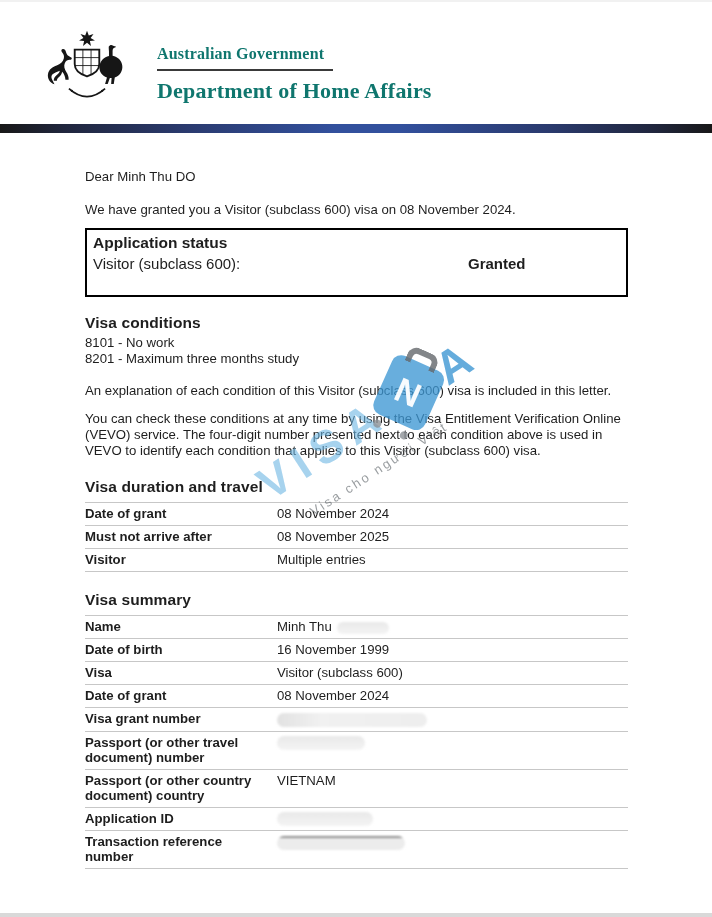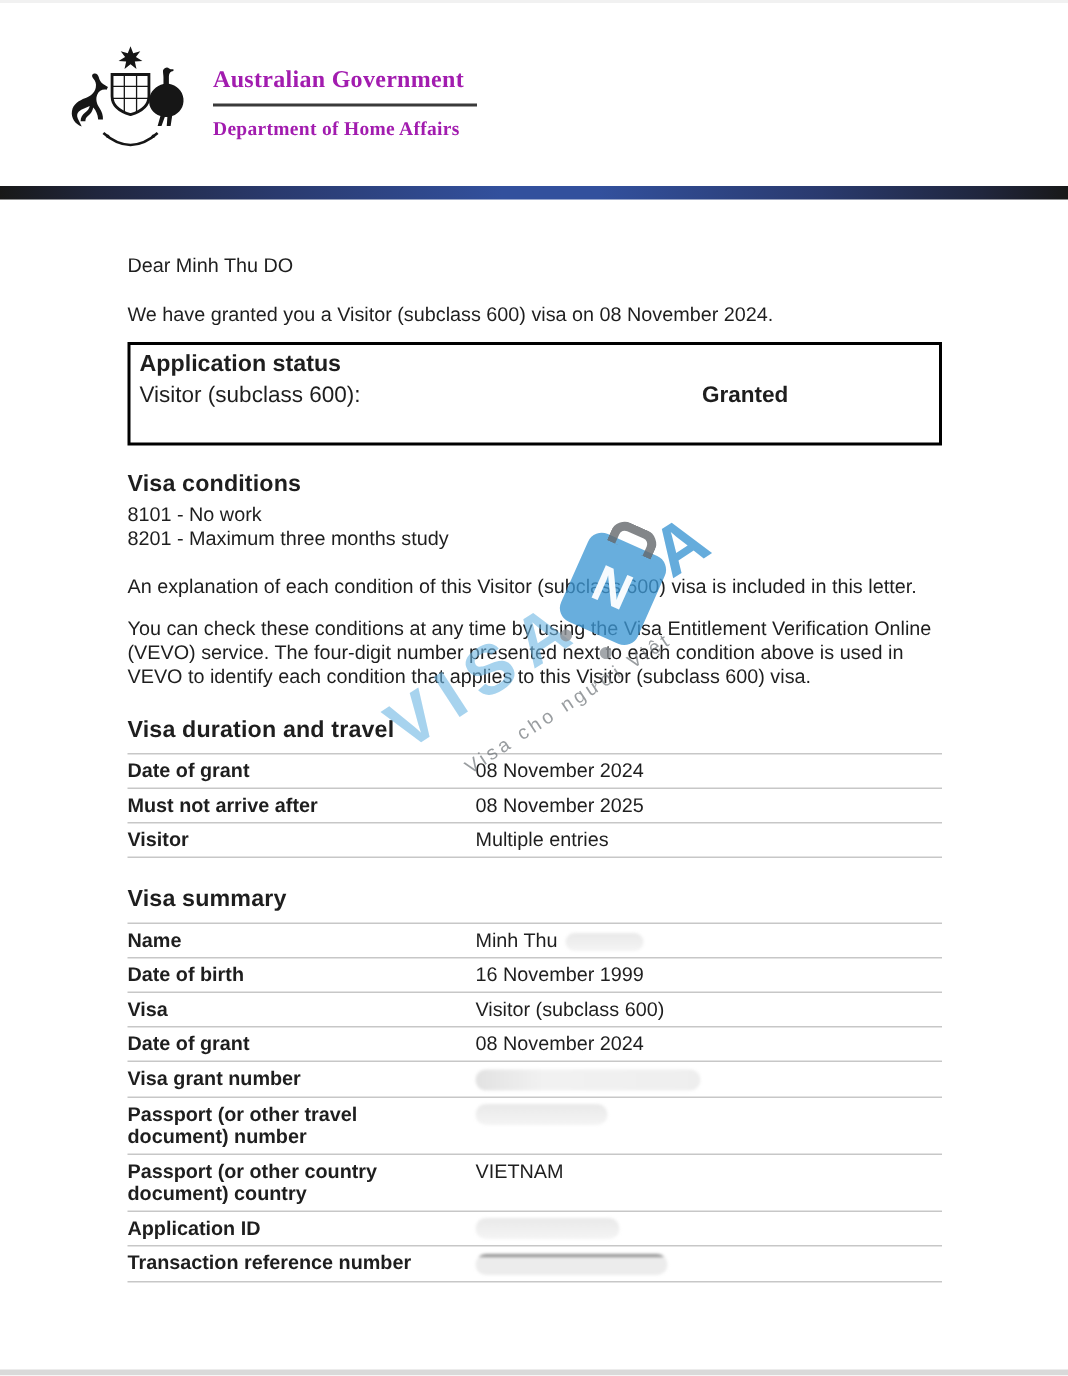--- a/index.html
+++ b/index.html
@@ -9,24 +9,24 @@
     background:#ffffff;
     font-family:"Liberation Sans", sans-serif;
     color:#1e1e1e;
     overflow:hidden;
   }
   .page-top-edge { position:absolute; top:0; left:0; width:712px; height:2px; background:#f1f1f1; }
 
   
   .header { position:absolute; top:27px; left:40px; display:flex; align-items:flex-start; }
   .crest { width:94px; height:80px; flex:none; }
-  .header-titles { margin-left:8px; margin-top:18px; font-family:"Liberation Serif", serif; font-weight:bold; color:#a21caf; }
+  .header-titles { margin-left:23px; margin-top:18px; font-family:"Liberation Serif", serif; font-weight:bold; color:#0f766e; }
   .gov-title  { font-size:16px; letter-spacing:.2px; }
   .title-divider { width:176px; height:1.5px; background:#3a3a3a; margin:6px 0 7px 0; }
-  .dept-title { font-size:13px; letter-spacing:.2px; }
+  .dept-title { font-size:22px; letter-spacing:.2px; }
 
   .brand-bar {
     position:absolute; top:124px; left:0; width:712px; height:9px;
     background:linear-gradient(90deg,#181818 0%,#20263d 9%,#2a3a6e 26%,#32509d 47%,#32509d 56%,#2a3a6e 77%,#20263d 92%,#181818 100%);
   }
 
   
   .content { position:absolute; left:85px; top:169px; width:543px; font-size:13.2px; line-height:15px; }
   .intro { margin-top:18px; }
 
@@ -38,21 +38,21 @@
 
   .section { margin-top:17px; }
   .section-title { font-size:15.5px; font-weight:bold; line-height:17px; letter-spacing:.1px; }
   .cond-list { margin-top:4px; line-height:15.5px; }
   .explanation { margin-top:17px; }
   .vevo-note { margin-top:13px; line-height:16px; }
 
   .data-table { margin-top:7px; }
   .trow { display:flex; align-items:flex-start; border-top:1px solid #c7c7c7; padding:3px 0 4px 0; line-height:15px; }
   .trow:last-child { border-bottom:1px solid #c7c7c7; }
-  .tlabel { width:232px; flex:none; font-weight:bold; padding-right:10px; }
+  .tlabel { width:192px; flex:none; font-weight:bold; padding-right:10px; }
   .tvalue { flex:1; }
 
   .section-duration { margin-top:19px; }
   .section-summary  { margin-top:19px; }
 
   
   .pill { display:inline-block; vertical-align:middle; background:linear-gradient(#e9e9e9,#f4f4f4); border-radius:8px; filter:blur(1.2px); }
   .pill-name     { width:52px;  height:12px; margin-left:5px; }
   .pill-grant    { width:150px; height:14px; background:linear-gradient(90deg,#e2e2e2,#f1f1f1 30%,#eeeeee); }
   .pill-passport { width:88px;  height:14px; }

